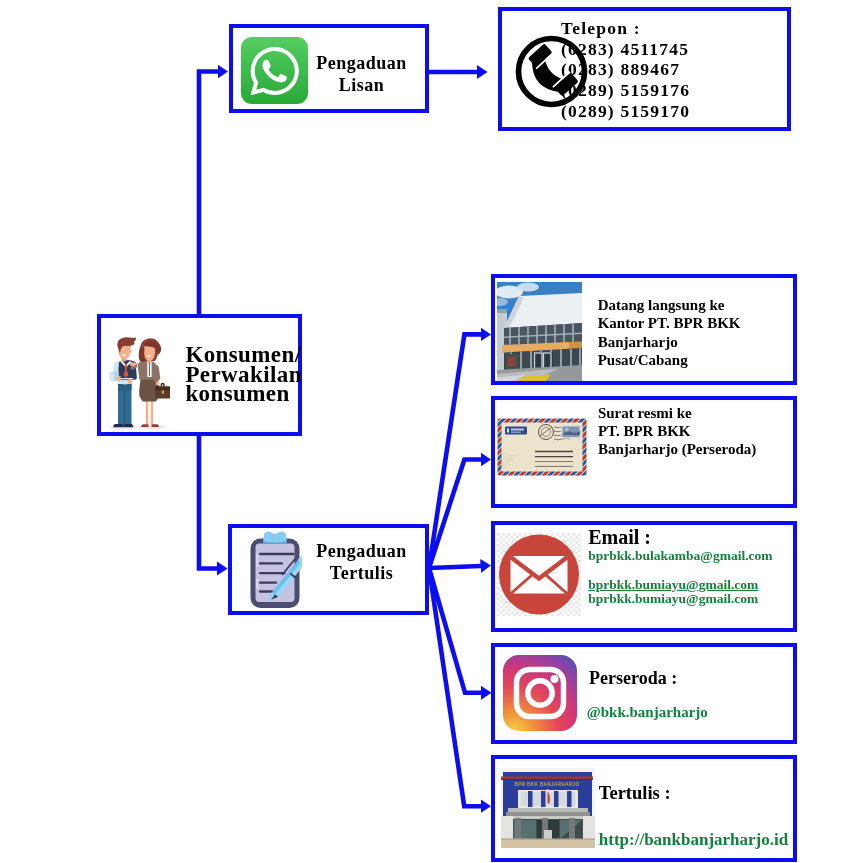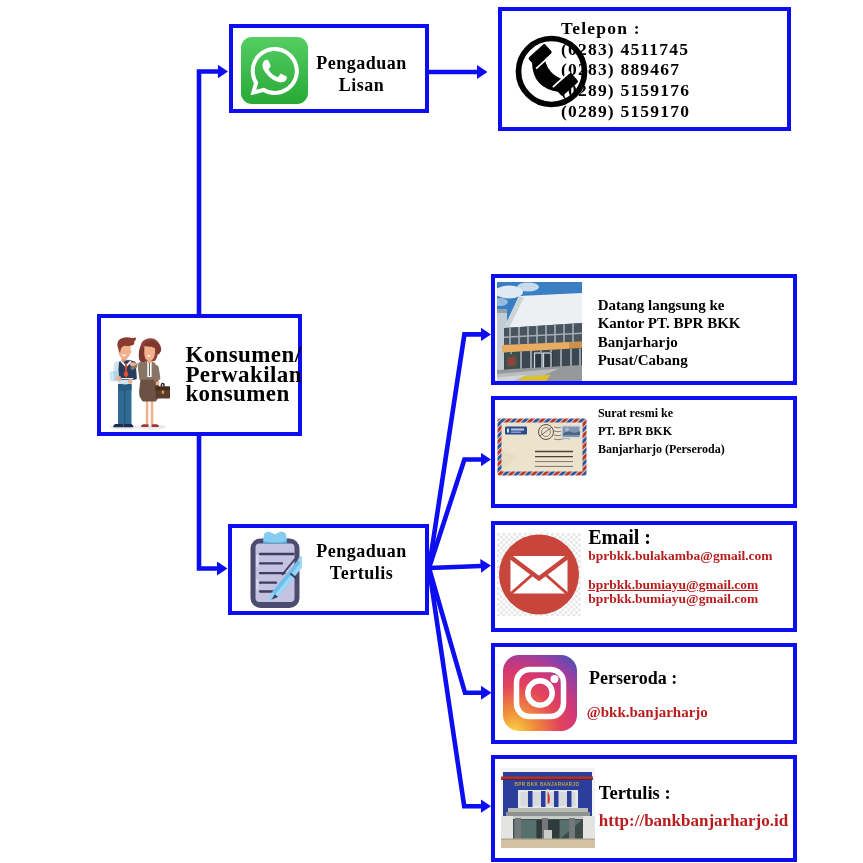--- a/index.html
+++ b/index.html
@@ -1,21 +1,21 @@
 <!DOCTYPE html>
 <html><head>
 <meta charset="utf-8">
 <style>
 html,body{margin:0;padding:0;width:863px;height:863px;background:#fff;overflow:hidden;position:relative}
 *{box-sizing:border-box}
 .bx{position:absolute;background:#fff;border:4.5px solid #0d0df2;z-index:2}
 .t{font-family:"Liberation Serif",serif;font-weight:bold;color:#000;position:absolute}
 #arrows{position:absolute;left:0;top:0;z-index:1}
 .ic{position:absolute}
-.blue{color:#b91c1c}
+.blue{color:#15803d}
 </style>
 </head>
 <body>
 <svg id="arrows" width="863" height="863" viewBox="0 0 863 863">
 <defs>
 <marker id="ah" markerWidth="12" markerHeight="15" refX="0.5" refY="7" orient="auto" markerUnits="userSpaceOnUse">
 <path d="M0 0 L10.5 7 L0 14 Z" fill="#0d0df2"></path>
 </marker>
 </defs>
 <g stroke="#0d0df2" stroke-width="4.6" fill="none">
@@ -180,21 +180,21 @@
 <rect x="46.5" y="71" width="7.5" height="19.5" fill="none" stroke="#c9d6dd" stroke-width="1.3"></rect>
 <rect x="9" y="72" width="12" height="18" fill="#3f5544"></rect>
 <rect x="10.5" y="75" width="8" height="9" fill="#8f4040"></rect>
 <polygon points="0,88 85,83 85,99 0,99" fill="#95999c"></polygon>
 <polygon points="0,92 62,86.5 34,99 0,99" fill="#b9bdc0"></polygon>
 <polygon points="0,95.5 30,92.5 16,99 0,99" fill="#d3d6d8"></polygon>
 <polygon points="26,94.5 54,92.5 49,99 21,99" fill="#d9c12f"></polygon>
 </svg></div>
 
 <div class="bx" style="left:491px;top:396px;width:306px;height:112px"></div>
-<div class="t" style="left:597.9px;top:403.5px;width:210px;font-size:12px;line-height:18.4px;z-index:3">Surat resmi ke<br>PT. BPR BKK<br>Banjarharjo (Perseroda)</div>
+<div class="t" style="left:597.9px;top:403.5px;width:210px;font-size:15px;line-height:18.4px;z-index:3">Surat resmi ke<br>PT. BPR BKK<br>Banjarharjo (Perseroda)</div>
 <div class="ic" id="env" style="left:497px;top:418px;z-index:3">
 <svg width="90" height="58" viewBox="0 0 90 58">
 <defs>
 <pattern id="am" width="8" height="8" patternUnits="userSpaceOnUse" patternTransform="rotate(45)">
 <rect width="8" height="8" fill="#efe7d4"></rect>
 <rect x="0" width="3.1" height="8" fill="#b8382e"></rect>
 <rect x="4" width="3.1" height="8" fill="#31569b"></rect>
 </pattern>
 </defs>
 <rect x="0.5" y="0.5" width="89" height="57" fill="url(#am)" rx="2"></rect>
@@ -263,21 +263,21 @@
 </radialGradient>
 </defs>
 <rect width="74" height="76" rx="16" fill="url(#igg)"></rect>
 <rect x="13.5" y="14.5" width="47" height="47" rx="13" fill="none" stroke="#fff" stroke-width="5.5"></rect>
 <circle cx="37" cy="38" r="12.2" fill="none" stroke="#fff" stroke-width="5.5"></circle>
 <circle cx="51.5" cy="24" r="4" fill="#fff"></circle>
 </svg></div>
 
 <div class="bx" style="left:491px;top:755px;width:306px;height:107px"></div>
 <div class="t" style="left:598.8px;top:783.6px;width:210px;font-size:18.5px;line-height:19px;z-index:3">Tertulis :</div>
-<div class="t blue" style="left:598.8px;top:812px;width:215px;font-size:17px;line-height:18px;z-index:3">http://bankbanjarharjo.id</div>
+<div class="t blue" style="left:598.8px;top:831px;width:215px;font-size:17px;line-height:18px;z-index:3">http://bankbanjarharjo.id</div>
 <div class="ic" id="bank" style="left:501px;top:768px;z-index:3">
 <svg width="94" height="80" viewBox="0 0 94 80">
 <rect width="94" height="80" fill="#f4f4f2"></rect>
 <rect x="2" y="4" width="89" height="44" fill="#2b3e9b"></rect>
 <rect x="0" y="8.5" width="92" height="2.4" fill="#b23227"></rect>
 <rect x="0" y="10.9" width="92" height="1" fill="#6e1f1a"></rect>
 <text x="46" y="18" font-family="Liberation Sans, sans-serif" font-size="4.6" font-weight="bold" fill="#c9a43a" text-anchor="middle" letter-spacing="0.4">BPR BKK BANJARHARJO</text>
 <rect x="17" y="22" width="60" height="18" fill="#e8e8e6"></rect>
 <rect x="19.5" y="24" width="55" height="14" fill="#d6dade"></rect>
 <rect x="27" y="23" width="4.5" height="16" fill="#2b3e9b"></rect>

